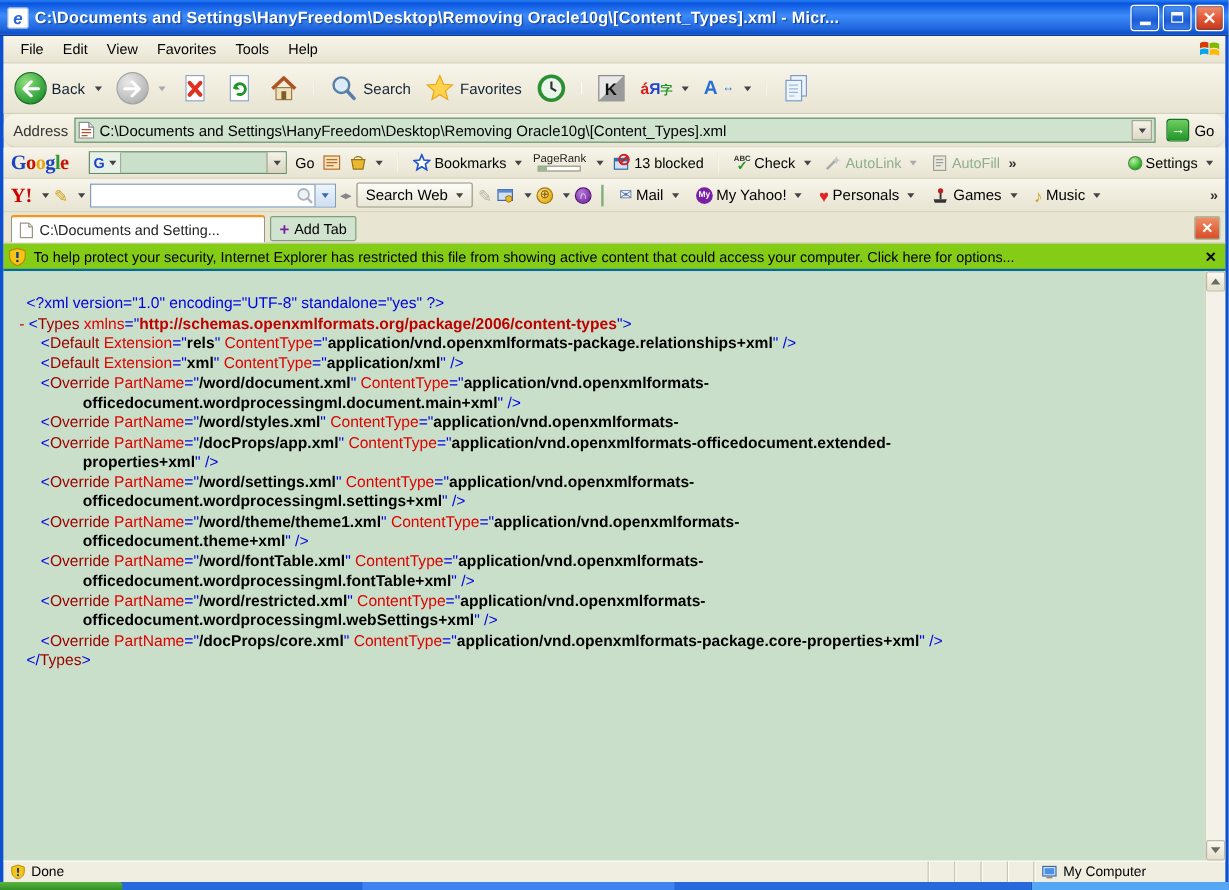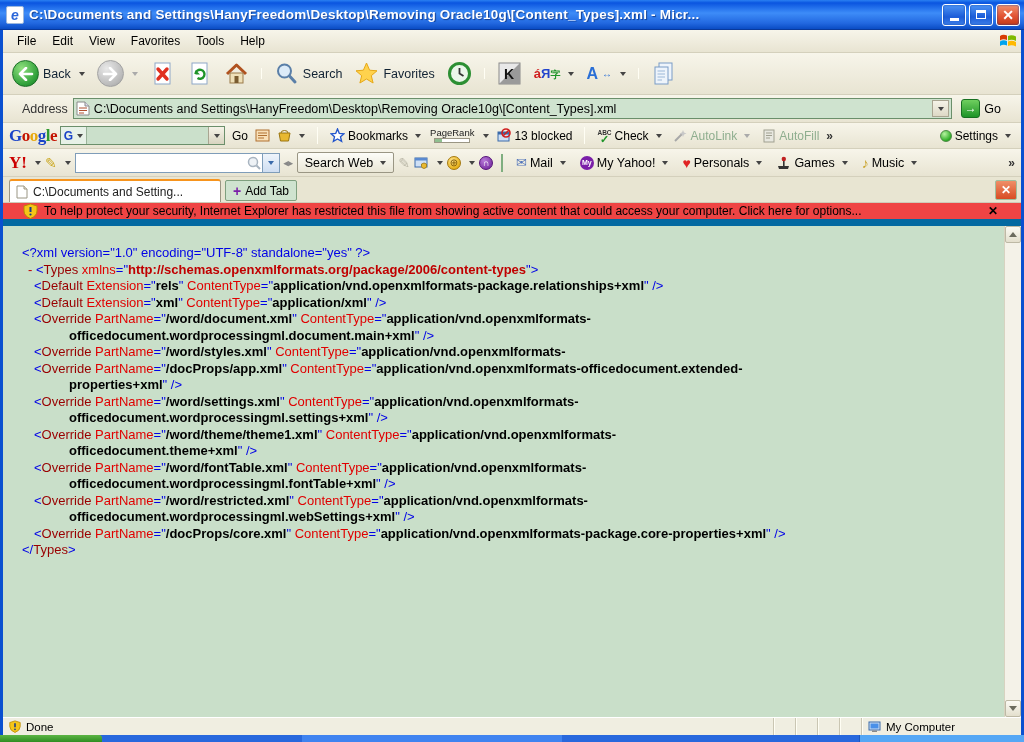--- a/index.html
+++ b/index.html
@@ -37,31 +37,31 @@
 
   
   .toolbar { height:42px; padding:12px 4px; gap:2px; }
   .tbtn { display:flex; align-items:center; gap:4px; padding:3px 5px; border-radius:3px; font-size:12.5px; color:#123; }
   .circle { width:27px; height:27px; border-radius:50%; display:flex; align-items:center; justify-content:center; }
   .circle.back { background:radial-gradient(circle at 35% 30%,#8fe07e,#2d9e38 70%,#177322); border:1px solid #1c6e28; }
   .circle.fwd  { background:radial-gradient(circle at 35% 30%,#e9e9e9,#b9b9b9 70%,#9b9b9b); border:1px solid #a2a2a2; }
   .icon24 { width:25px; height:25px; }
 
   
-  .addressbar { height:28px; padding:0 16px; gap:5px; font-size:12.5px; }
+  .addressbar { height:28px; padding:0 5px; gap:5px; font-size:12.5px;border-radius:10px; }
   .addr-label { color:#333; padding-left:3px; }
   .addr-field { flex:1; height:21px; background:#cfe3cf; border:1px solid #6b8f6b; display:flex; align-items:center; padding:0 2px; gap:4px; }
   .addr-text { flex:1; font-size:12.5px; color:#000; white-space:nowrap; overflow:hidden; }
   .drop-btn { width:17px; height:17px; background:linear-gradient(#f5f3e8,#ddd9c6); border:1px solid #a9a591; display:flex; align-items:center; justify-content:center; }
   .go-btn { display:flex; align-items:center; gap:4px; padding:1px 4px; }
   .go-ico { width:19px; height:19px; border-radius:3px; background:linear-gradient(#6fcf5f,#1f9428); border:1px solid #187021; color:#fff; font-weight:bold; text-align:center; line-height:17px; font-size:12px; }
 
   
   .googlebar { height:26px; padding:0 6px; font-size:12px; gap:3px; }
-  .glogo { font-family:"Liberation Serif",serif; font-weight:bold; font-size:17px; letter-spacing:-.5px; margin-right:0; }
+  .glogo { font-family:"Liberation Serif",serif; font-weight:bold; font-size:17px; letter-spacing:-.5px; margin-right:14px; }
   .g-b{color:#1a43c8}.g-r{color:#c41200}.g-y{color:#e8a80c}.g-g{color:#2f9a2f}
   .gcombo { width:165px; height:19px; background:#cbe0cb; border:1px solid #6b8f6b; display:flex; align-items:center; }
   .gcombo .gseg { width:26px; height:100%; border-right:1px solid #9ab39a; display:flex; align-items:center; justify-content:center;
      color:#1a43c8; font-weight:bold; font-size:12px; background:#e7f1e7; }
   .gcombo .gfill { flex:1; }
   .gcombo .gdrop { width:16px; height:100%; background:linear-gradient(#f5f3e8,#d8d4c0); border-left:1px solid #a9a591; display:flex; align-items:center; justify-content:center; }
   .gitem { display:flex; align-items:center; gap:3px; padding:2px 4px; border-radius:2px; color:#000; white-space:nowrap; }
   .gitem.dim { color:#8fae8f;align-items:center; }
   .pr { display:flex; flex-direction:column; align-items:center; line-height:9px; padding:0 2px; }
   .pr .prt { font-size:9.5px; color:#222; }
@@ -92,29 +92,29 @@
   .tabbar { height:26px; background:#e8e5d2; border-bottom:1px solid #cfcbb8; padding:2px 4px 0 6px; display:flex; align-items:flex-end; }
   .tab { width:212px; height:23px; background:#fff; border:1px solid #9a9684; border-bottom:none; border-top:2px solid #f7941d;
     border-radius:3px 3px 0 0; display:flex; align-items:center; gap:5px; padding:0 6px; font-size:12px; color:#222; }
   .addtab { height:21px; margin:0 0 1px 4px; background:#cfe3cf; border:1px solid #7fa07f; border-radius:2px;
     display:flex; align-items:center; gap:4px; padding:0 7px; font-size:12px; }
   .addtab .plus { color:#7a1fa8; font-weight:bold; font-size:14px; }
   .tab-close { margin-left:auto; margin-bottom:2px; width:22px; height:20px; background:linear-gradient(#ef8f68,#d84c24);
     border:1px solid #9fbf9f; border-radius:2px; color:#fff; font-weight:bold; font-size:12px; display:flex; align-items:center; justify-content:center; }
 
   
-  .infobar { height:23px; background:#ef4444; border-bottom:7px solid #0369a1; display:flex; align-items:center; padding:0 20px; gap:6px; font-size:12px; }
+  .infobar { height:23px; background:#84cc16; border-bottom:2px solid #0369a1; display:flex; align-items:center; padding:0 4px; gap:6px; font-size:12px; }
   .infobar .txt { flex:1; white-space:nowrap; overflow:hidden; }
   .infobar .x { font-weight:bold; font-size:12px; color:#000; padding:0 3px; }
 
   
   .content { position:relative; height:491px; background:#c9dfc9; display:flex; }
   .xml { flex:1; padding-top:19px; font-size:13px; line-height:16.5px; overflow:hidden; }
   .xrow { white-space:pre; }
-  .ind0 { padding-left:25px; } .ind1 { padding-left:19px; } .ind2 { padding-left:31px; } .ind3 { padding-left:66px; }
+  .ind0 { padding-left:13px; } .ind1 { padding-left:19px; } .ind2 { padding-left:31px; } .ind3 { padding-left:66px; }
   .tk-pi,.tk-b { color:#0000e6; }
   .tk-t { color:#990000; }
   .tk-a { color:#e00000; }
   .tk-v { color:#000; font-weight:bold; }
   .tk-ns { color:#c00000; font-weight:bold; }
   .tk-mk { color:#c00000; }
   .vscroll { width:17px; background:#f4f2e8; border-left:1px solid #d7d3c0; display:flex; flex-direction:column; justify-content:space-between; }
   .sbtn { height:17px; background:linear-gradient(#fbfaf3,#e3dfcd); border:1px solid #bdb9a5; border-radius:2px; display:flex; align-items:center; justify-content:center; }
   .tri-up { width:0; height:0; border-left:4px solid transparent; border-right:4px solid transparent; border-bottom:5px solid #6b6b5e; }
   .tri-dn { width:0; height:0; border-left:4px solid transparent; border-right:4px solid transparent; border-top:5px solid #6b6b5e; }

